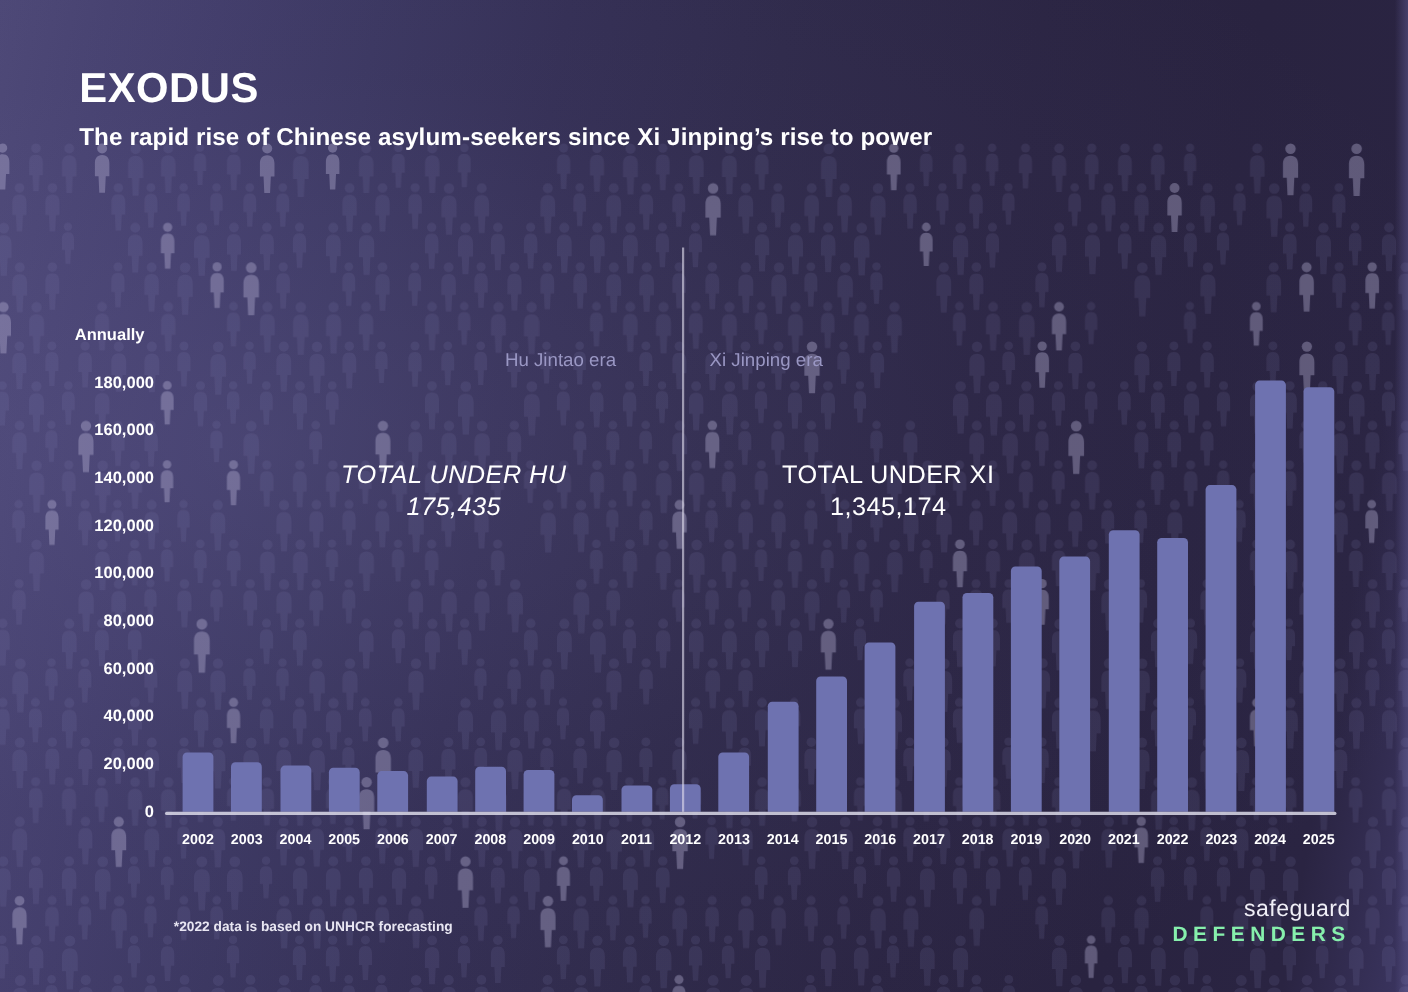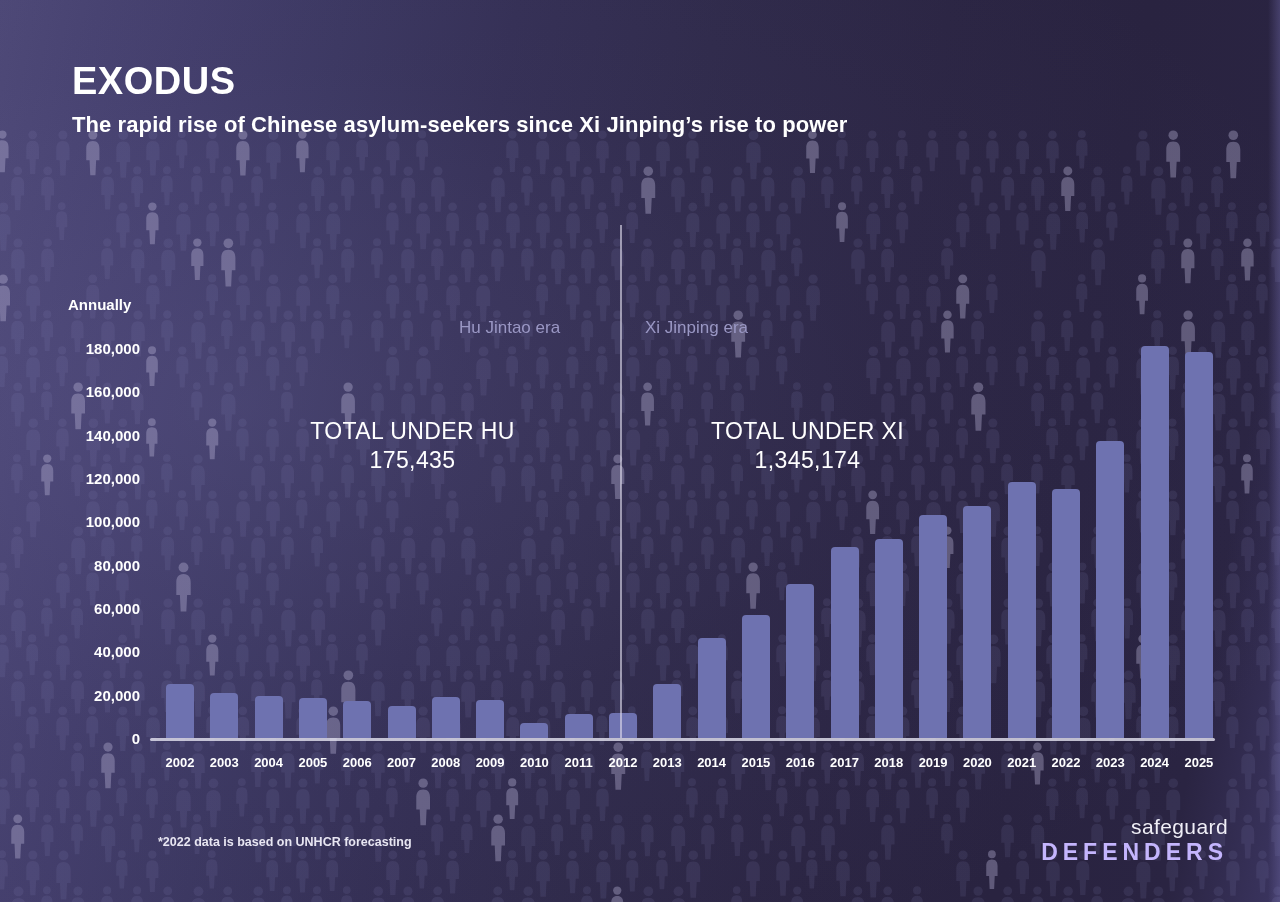--- a/index.html
+++ b/index.html
@@ -76,21 +76,21 @@
     position:absolute; left:620px; top:225px; width:2px; height:513px;
     background:rgba(222,220,236,0.62);
   }
   .era-label {
     position:absolute; top:318px;
     font-size:17px; color:#9a97c4; font-weight:normal;
   }
   .era-hu { left:459px; }
   .era-xi { left:645px; }
   .total-block { position:absolute; text-align:center; color:#ffffff; }
-  .total-hu { left:250px; top:417px; width:325px; }
+  .total-hu { left:250px; top:417px; width:325px;font-style:italic; }
   .total-xi { left:645px; top:417px; width:325px; }
   .total-title { font-size:23px; letter-spacing:0.4px; line-height:1.25; }
   .total-value { font-size:23px; letter-spacing:0.4px; line-height:1.25; }
   
   .plot { position:absolute; left:0; top:0; width:1280px; height:902px; }
   .bar {
     position:absolute; bottom:164px;
     width:28px;
     background:#6e72b0;
     border-radius:4px 4px 0 0;
@@ -110,21 +110,21 @@
   .footnote {
     position:absolute; left:158px; top:835px;
     font-size:12.5px; font-weight:bold; color:#e8e6f2;
   }
   .logo { position:absolute; right:52px; top:815px; text-align:right; }
   .logo-top {
     font-size:21px; color:#efeef6; font-weight:normal; letter-spacing:0.4px;
     line-height:1.15;
   }
   .logo-bottom {
-    font-size:23px; color:#c4b5fd; font-weight:bold; letter-spacing:5px;
+    font-size:19px; color:#86efac; font-weight:bold; letter-spacing:5px;
     line-height:1.15;
   }
 </style>
 </head>
 <body>
 
 <div id="stage">
 
   <div class="bg-base"></div>
   <div class="bg-vignette"></div>

